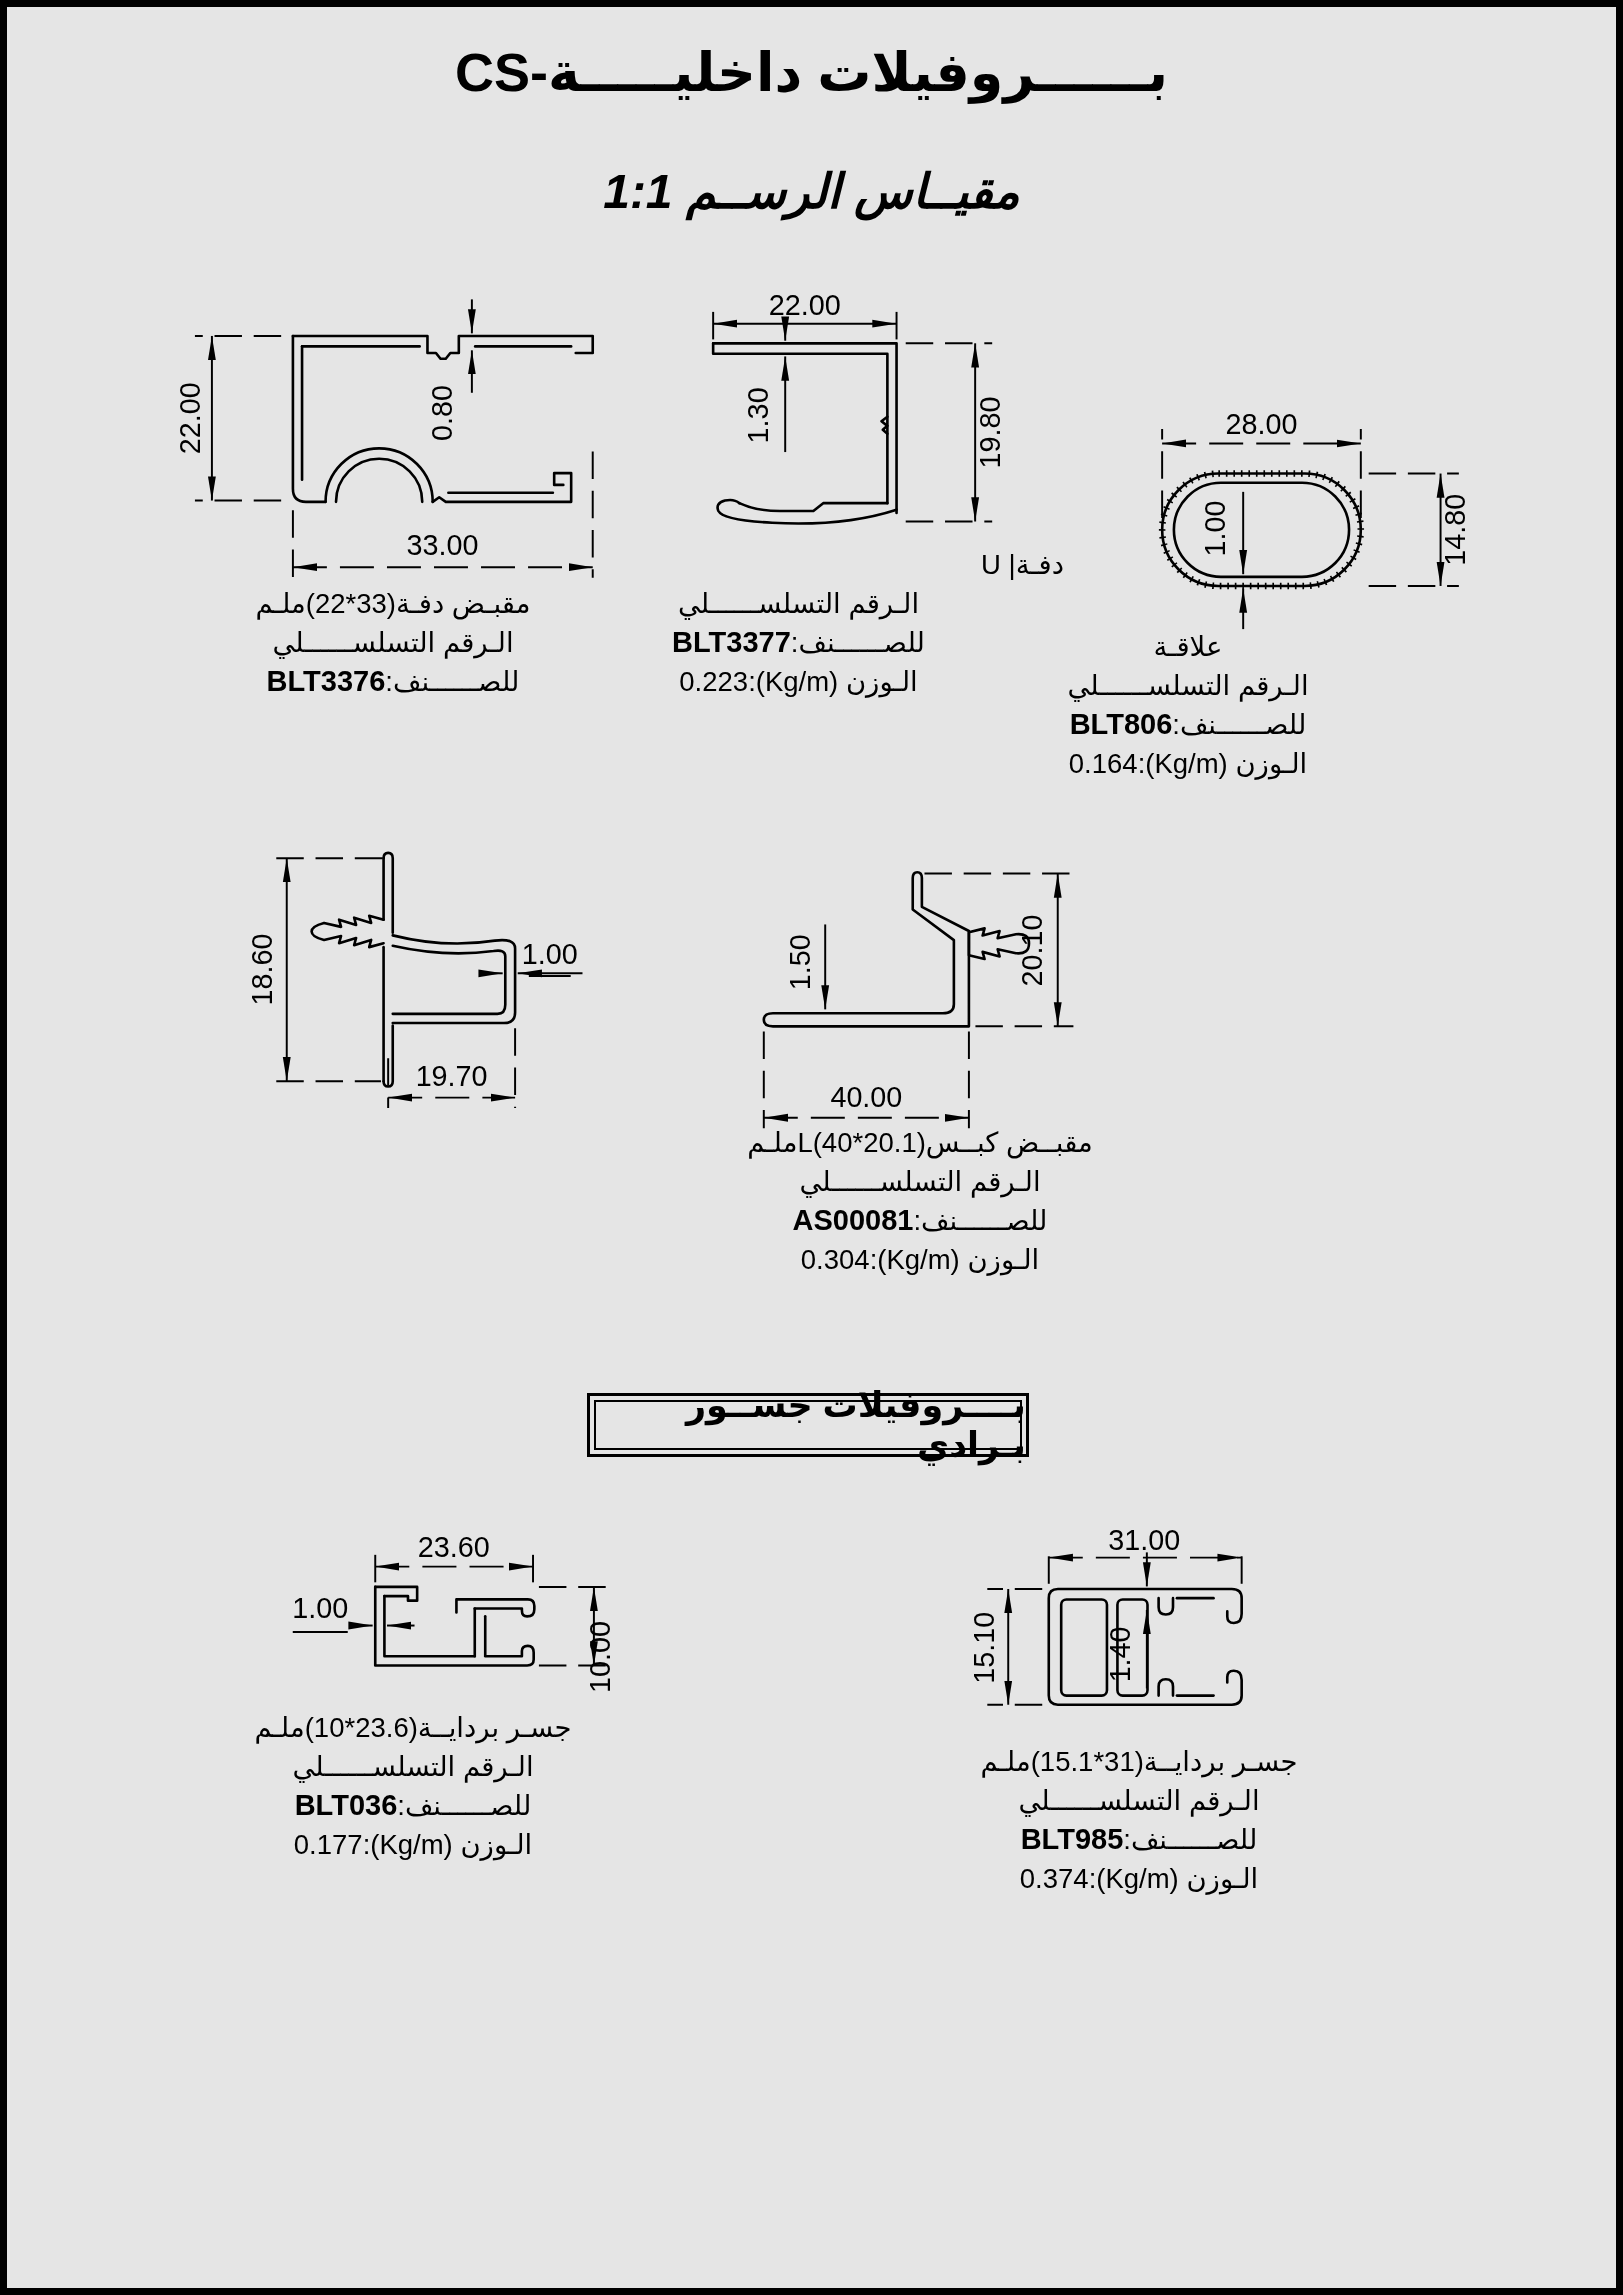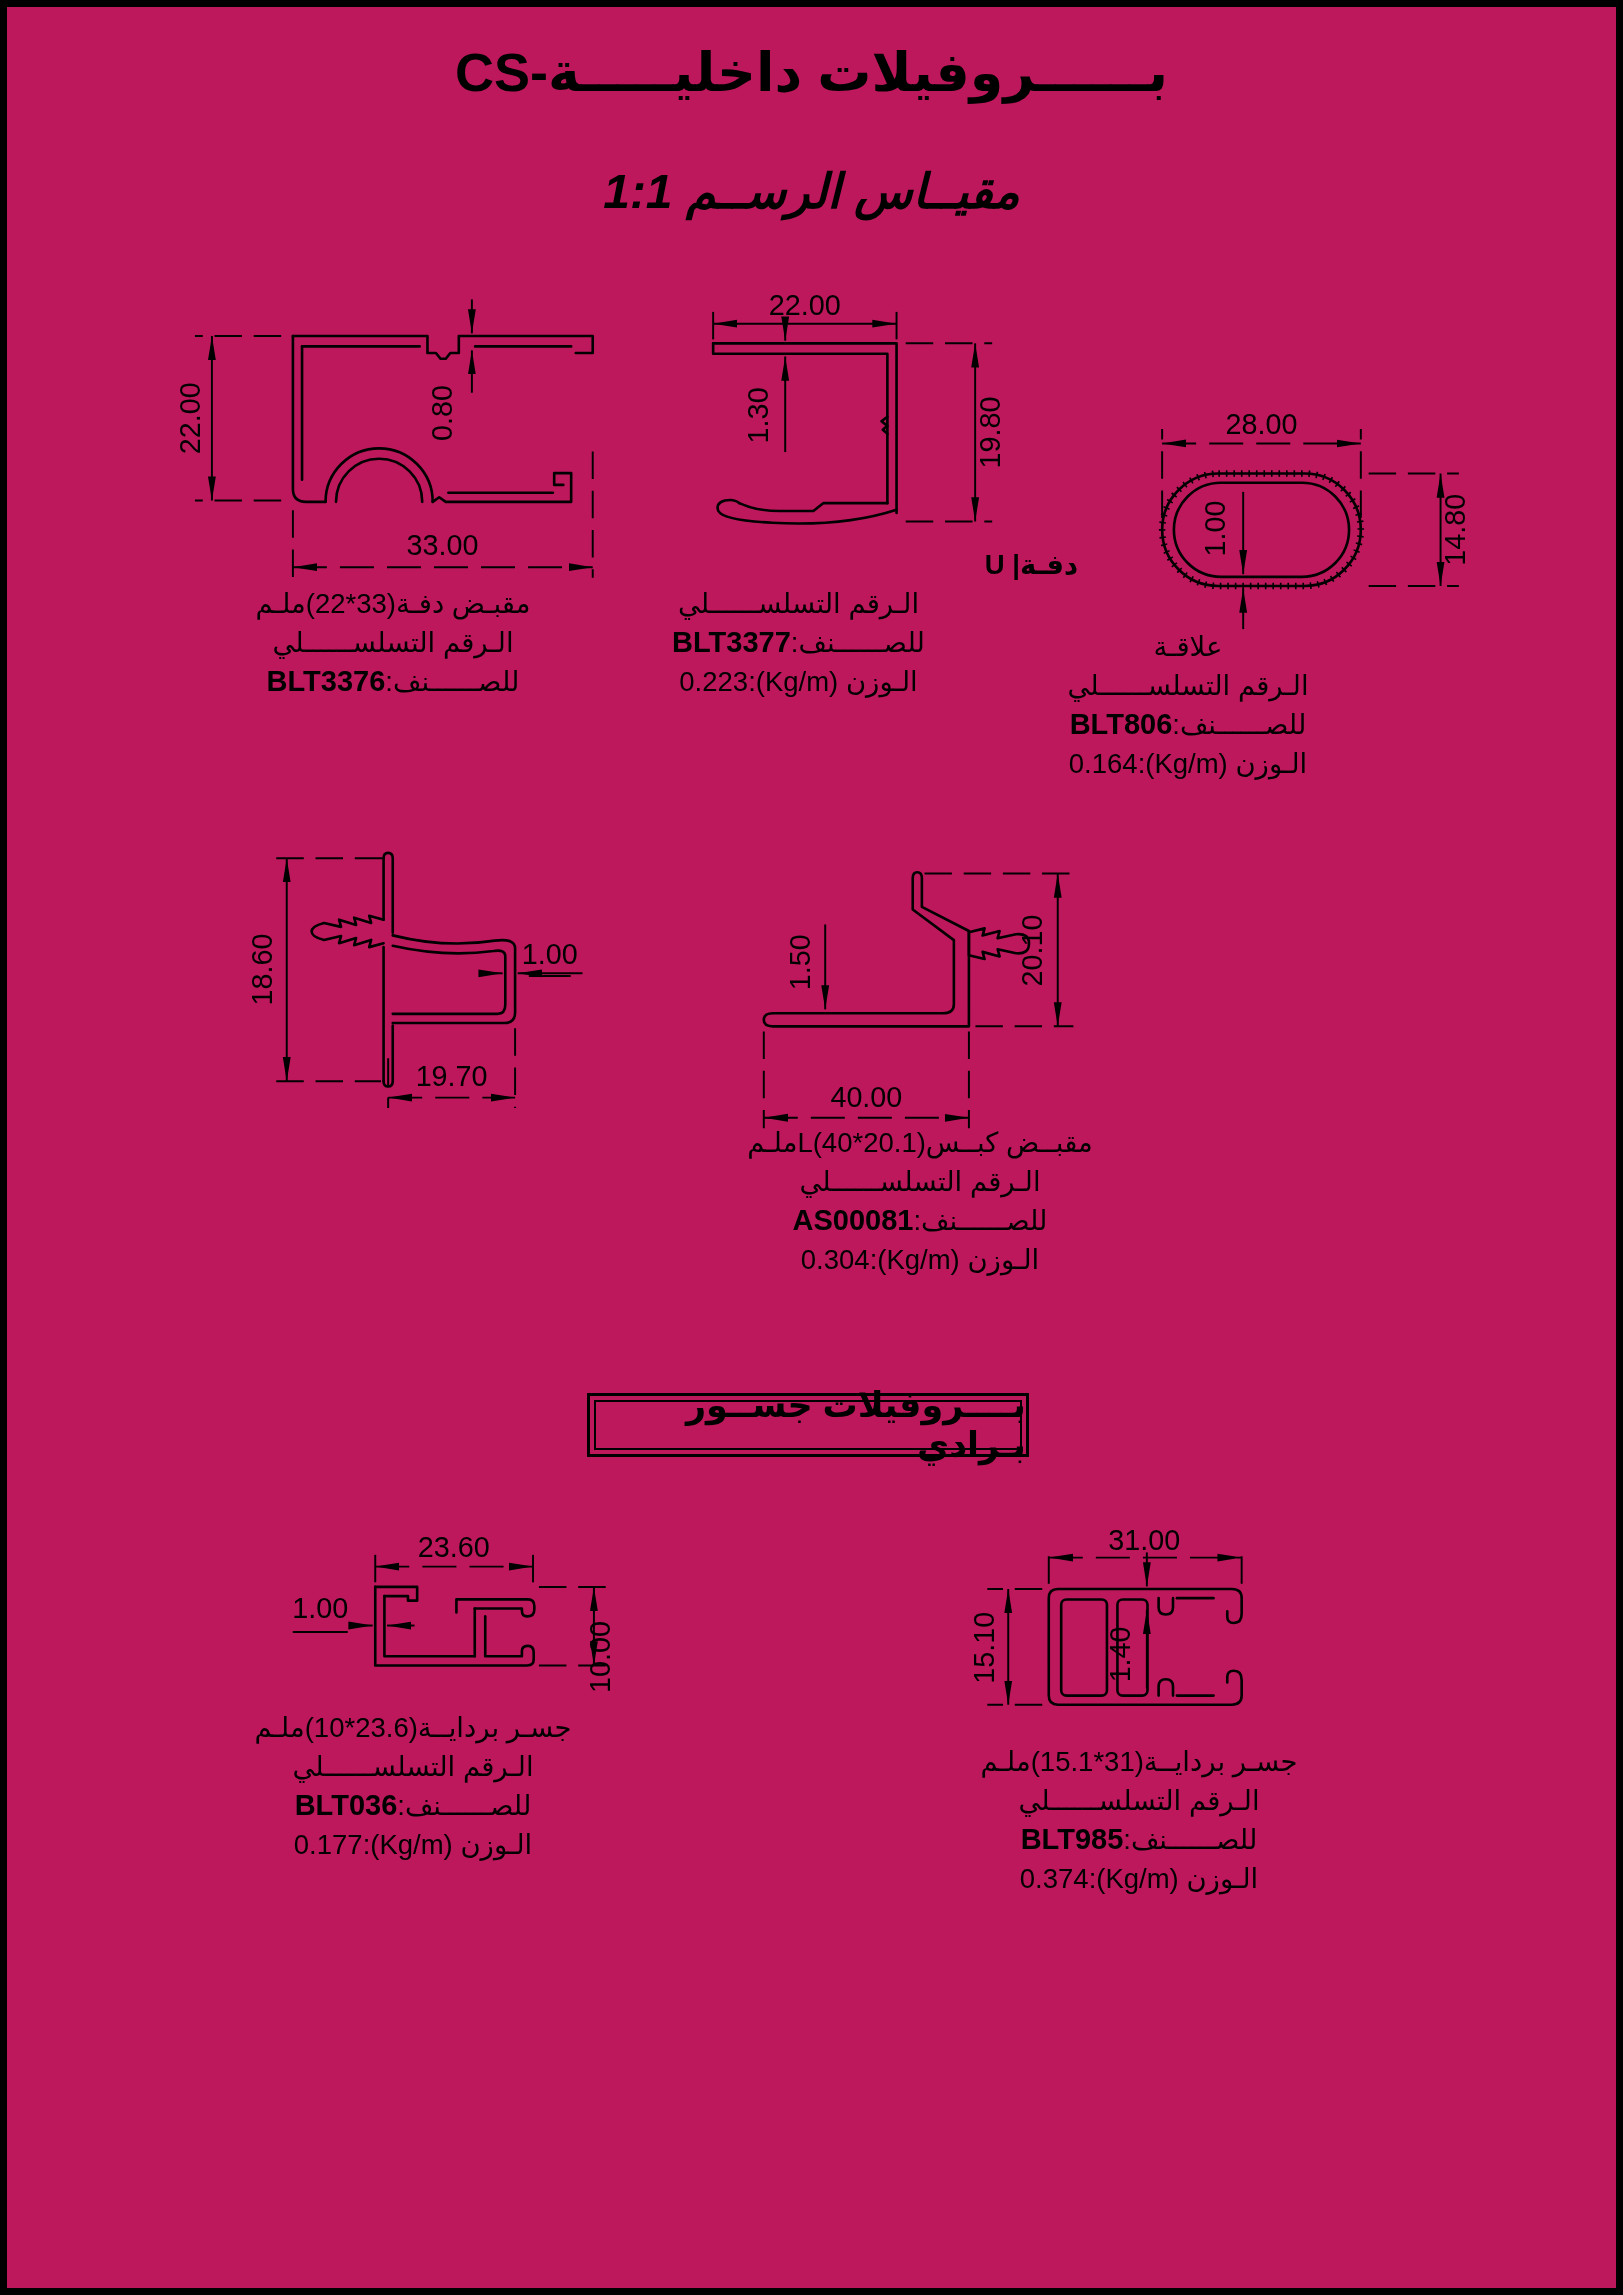--- a/index.html
+++ b/index.html
@@ -1,34 +1,34 @@
 <!DOCTYPE html>
 <html style="font-size:10.5px"><head>
 <meta charset="utf-8">
 <style>
   html,body{margin:0;padding:0;background:#888;}
   .page{
-    position:relative;width:1623px;height:2295px;background:#be185d;
+    position:relative;width:1623px;height:2295px;background:#e5e5e5;
     border:7.2px solid #000;box-sizing:border-box;
     font-family:"Liberation Sans","DejaVu Sans",sans-serif;color:#000;overflow:hidden;
   }
   .title{position:absolute;left:0;top:34px;width:100%;text-align:center;
     font-size:54px;font-weight:bold;direction:rtl;}
   .subtitle{position:absolute;left:0;top:156px;width:100%;text-align:center;
     font-size:48px;font-weight:bold;direction:rtl;font-style:italic;}
   .sec-box{position:absolute;left:536px;top:1386px;width:436px;height:58px;
     border:3.3px solid #000;outline:2.6px solid #000;outline-offset:-9.8px;
     display:flex;align-items:center;justify-content:center;
     font-size:35px;font-weight:bold;direction:rtl;margin-left:44px;}
   .draw{position:absolute;}
   .caption{position:absolute;text-align:center;direction:rtl;
     font-size:27.5px;line-height:39px;}
   .caption .serial{font-weight:bold;font-size:29px;}
   .ltr{direction:ltr;unicode-bidi:isolate;}
-  .shift-r{position:relative;left:233px;font-weight:bold;}
+  .shift-r{position:relative;left:224px;}
   .alr{}
   svg .p{fill:none;stroke:#000;stroke-width:4;stroke-linecap:round;stroke-linejoin:round;}
   svg .d{fill:none;stroke:#000;stroke-width:3;}
   svg .x{fill:none;stroke:#000;stroke-width:3;stroke-dasharray:42 18;}
   svg .xd{fill:none;stroke:#000;stroke-width:3;stroke-dasharray:52 20;}
   svg .k{fill:none;stroke:#000;stroke-width:10;stroke-dasharray:2.5 9;}
   svg text{font-family:"Liberation Sans",sans-serif;font-size:44px;fill:#000;text-anchor:middle;}
 </style>
 </head>
 <body>

